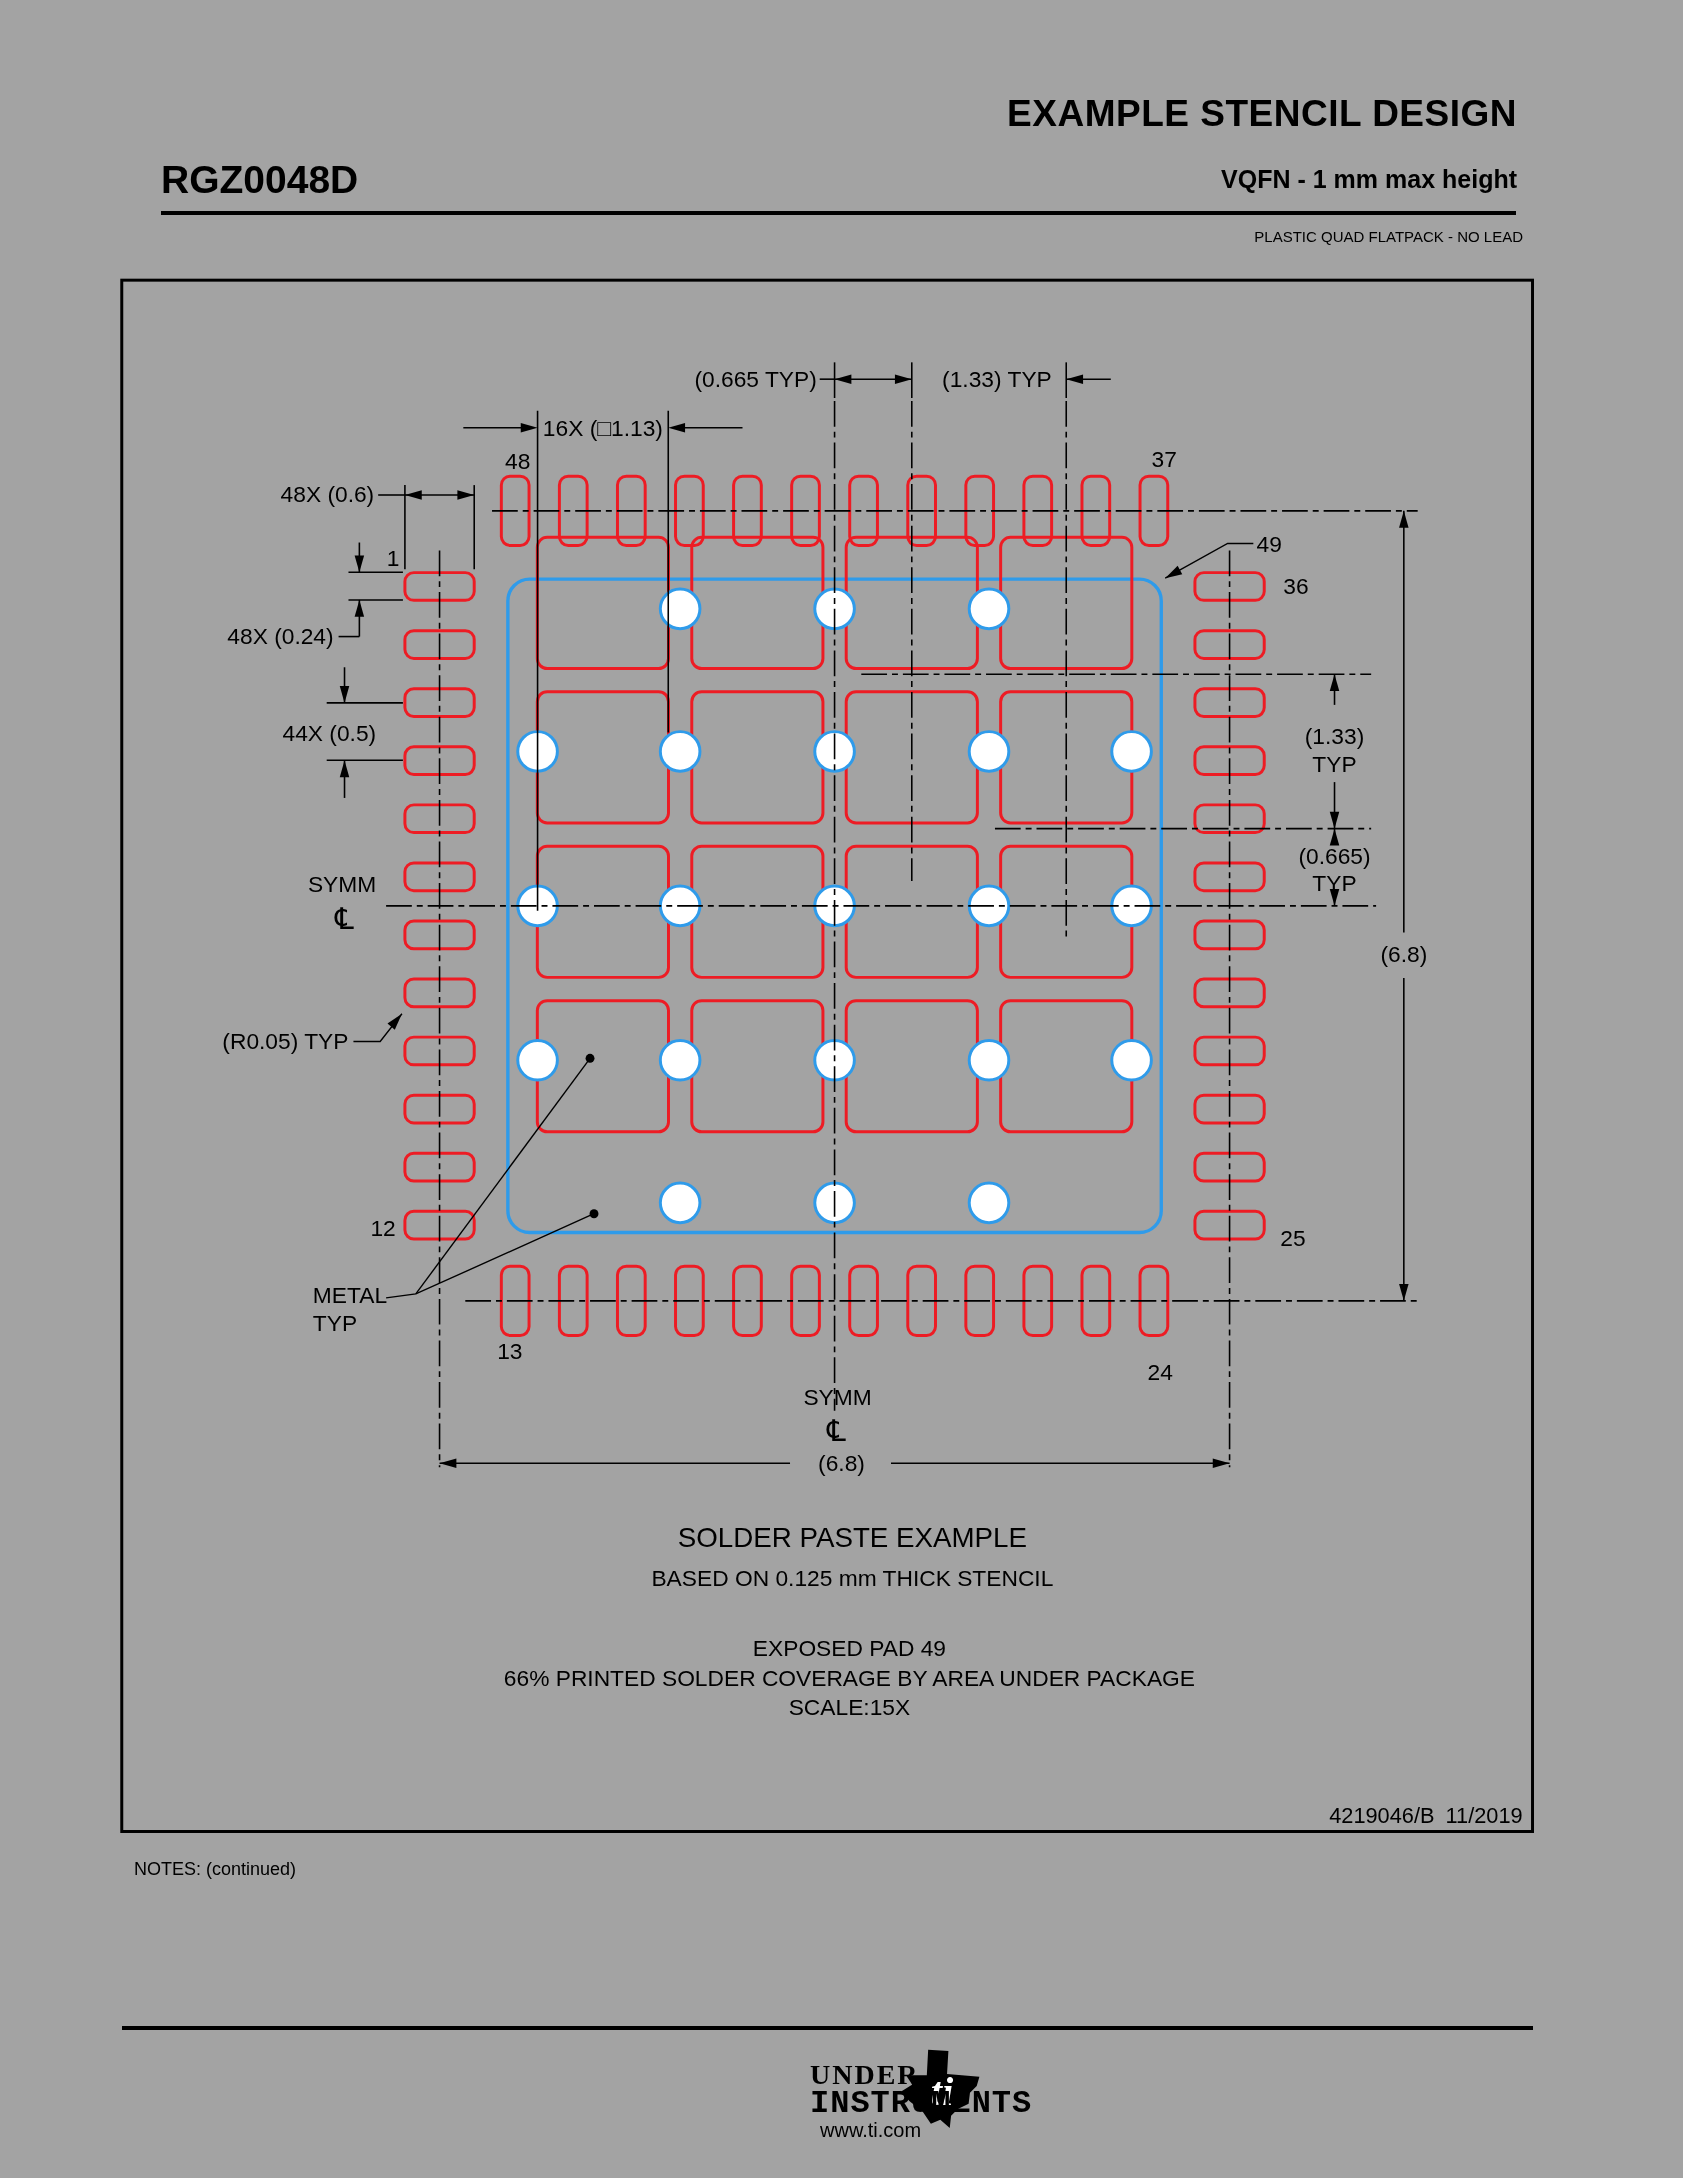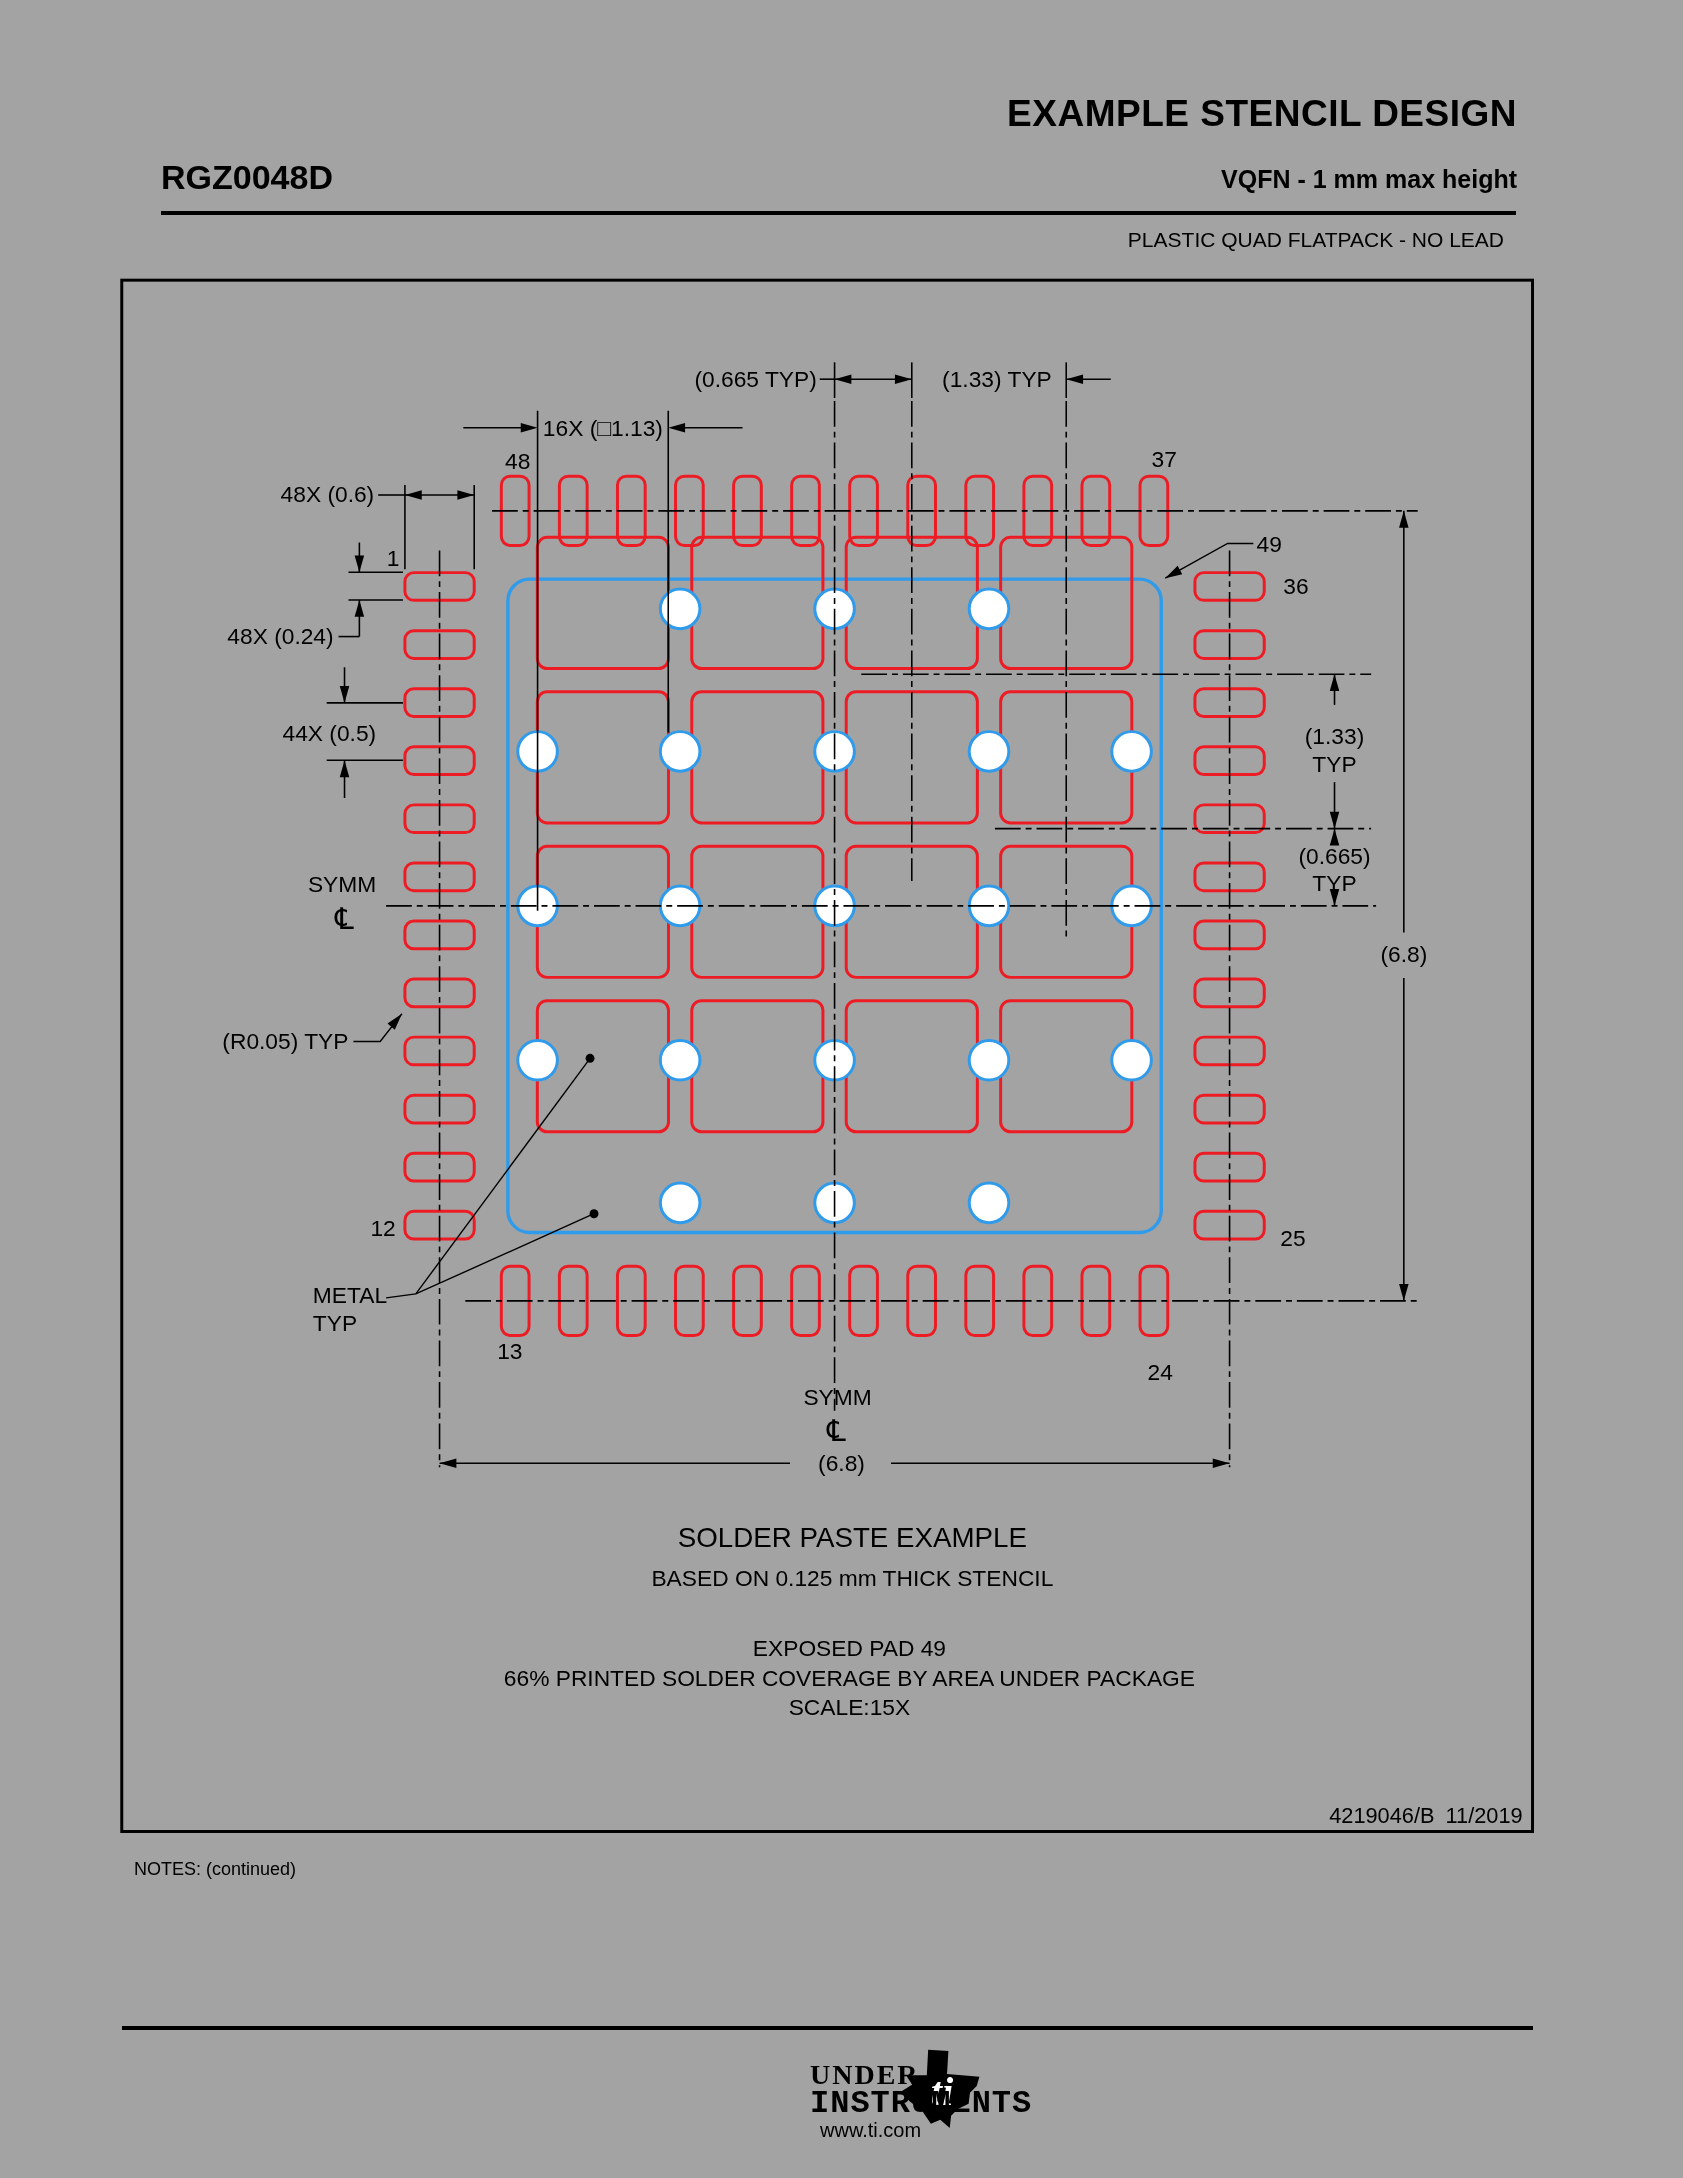--- a/index.html
+++ b/index.html
@@ -1,23 +1,23 @@
 <!DOCTYPE html>
 <html><head>
 <meta charset="utf-8">
 <style>
   html,body{margin:0;padding:0;background:#fff;}
   #page{position:relative;width:1683px;height:2178px;background:#a3a3a3;overflow:hidden;
         font-family:"Liberation Sans","DejaVu Sans",sans-serif;color:#000;}
   .abs{position:absolute;}
   #doc-title{top:93px;right:166px;font-size:37px;font-weight:bold;letter-spacing:0.5px;}
-  #part-number{top:158px;left:161px;font-size:34px;font-weight:bold;}
+  #part-number{top:158px;left:161px;font-size:39px;font-weight:bold;}
   #package-line{top:165px;right:166px;font-size:25px;font-weight:bold;}
   #header-rule{top:211px;left:161px;width:1355px;height:4px;background:#000;}
-  #package-sub{top:228px;right:179px;font-size:21px;}
+  #package-sub{top:228px;right:160px;font-size:15px;}
   #drawing-svg{top:0;left:0;}
   .lbl{font-size:23px;fill:#000;font-family:"Liberation Sans","DejaVu Sans",sans-serif;}
   .sym{font-size:30px;fill:#000;font-family:"DejaVu Sans",sans-serif;}
   .capT{font-size:28px;fill:#000;font-family:"Liberation Sans","DejaVu Sans",sans-serif;}
   .cap{font-size:23px;fill:#000;font-family:"Liberation Sans","DejaVu Sans",sans-serif;}
   .docid{font-size:22px;fill:#000;font-family:"Liberation Sans","DejaVu Sans",sans-serif;}
   #notes-heading{top:1859px;left:134px;font-size:18px;}
   #note-item{top:1906px;left:134px;width:1386px;font-size:22px;line-height:28px;
              padding-left:30px;text-indent:-30px;}
   #note-number{display:inline;}

